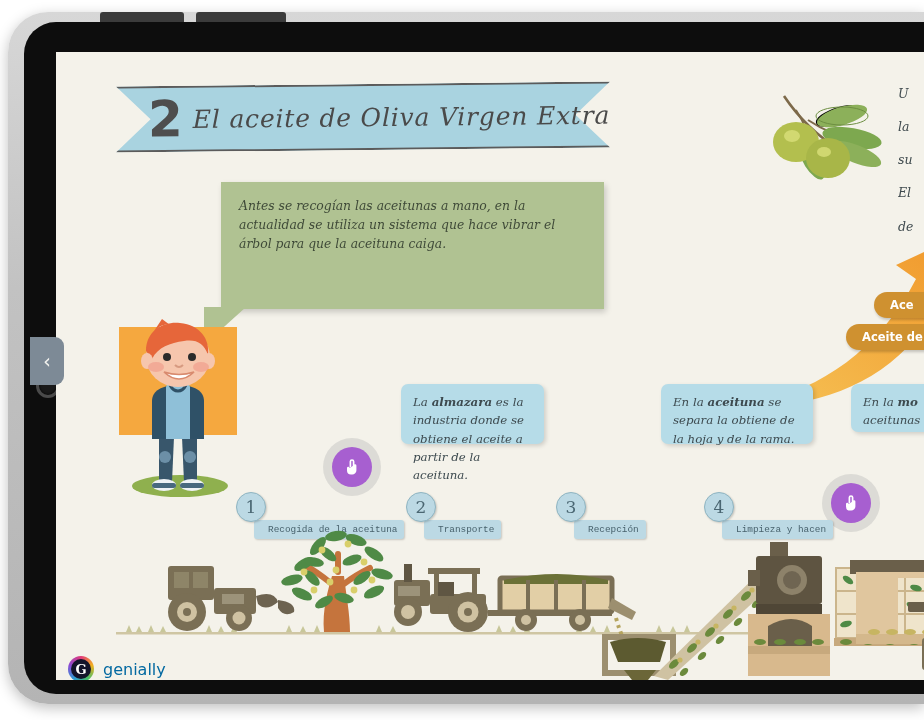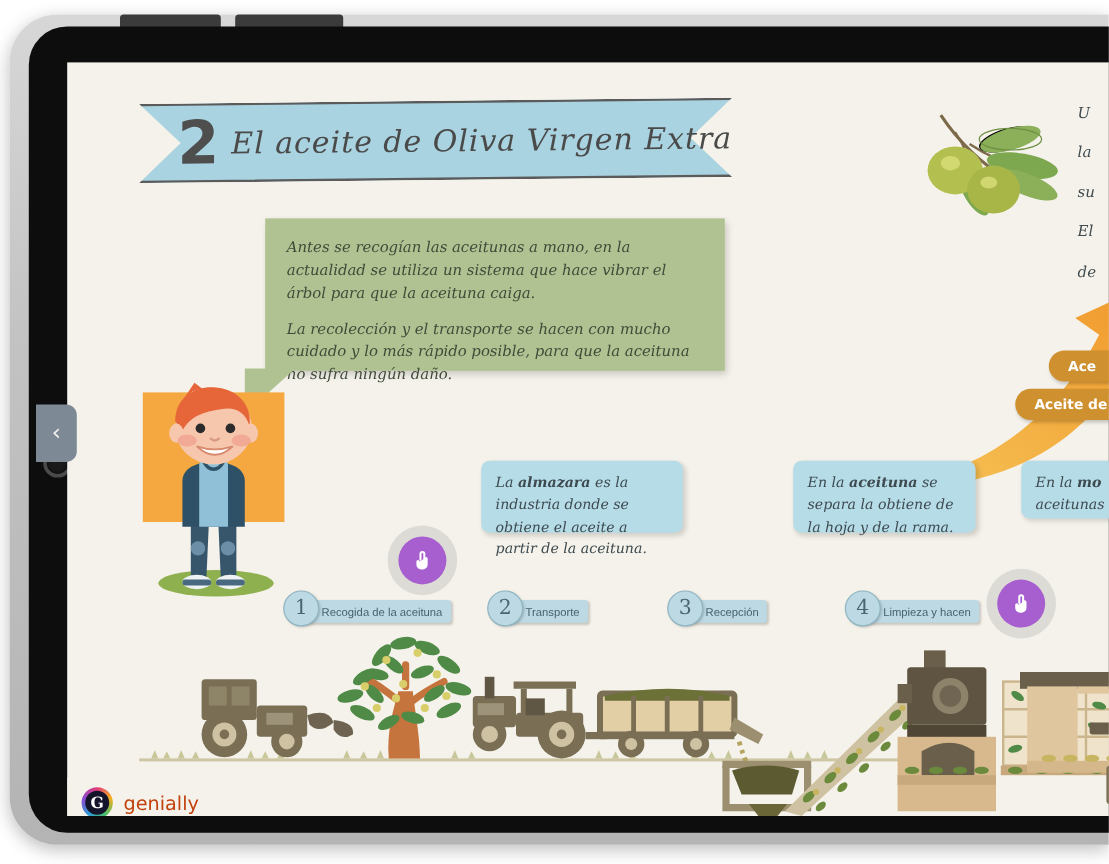--- a/index.html
+++ b/index.html
@@ -79,38 +79,38 @@
 
   
   .info-card{
     position:absolute;background:#b6dce8;border-radius:7px;
     box-shadow:2px 2px 4px rgba(0,0,0,.15);
     padding:9px 12px;box-sizing:border-box;
     font-family:"DejaVu Serif",serif;font-style:italic;font-size:11.8px;
     line-height:1.55;color:#3d4a4f;
   }
   .info-card b{font-weight:bold;}
-  .card-1{left:345px;top:332px;width:168px;height:60px;}
+  .card-1{left:345px;top:332px;width:143px;height:60px;}
   .card-2{left:605px;top:332px;width:152px;height:60px;}
   .card-3{left:795px;top:332px;width:130px;height:48px;}
 
   
   .step{position:absolute;height:30px;}
   .step-circle{
     position:absolute;left:0;top:0;width:28px;height:28px;border-radius:50%;
     background:#bcd9e4;border:1.5px solid #8fb5c2;
     display:flex;align-items:center;justify-content:center;
     font-family:"DejaVu Serif",serif;font-size:17px;color:#4a6672;z-index:2;
     box-shadow:1px 1px 2px rgba(0,0,0,.18);
   }
   .step-label{
-    position:absolute;left:18px;top:8px;height:19px;
+    position:absolute;left:18px;top:28px;height:19px;
     background:#bcd9e4;border-radius:3px;
     display:flex;align-items:center;padding:0 7px 0 14px;
-    font-family:Liberation Sans, sans-serif;font-size:9.4px;color:#48626d;
+    font-family:Liberation Mono, monospace;font-size:9.4px;color:#48626d;
     box-shadow:1px 1px 2px rgba(0,0,0,.18);white-space:nowrap;
   }
   .s1{left:180px;top:440px;}
   .s2{left:350px;top:440px;}
   .s3{left:500px;top:440px;}
   .s4{left:648px;top:440px;}
 
   
   .hotspot{
     position:absolute;width:58px;height:58px;border-radius:50%;
@@ -154,21 +154,21 @@
   .gen-logo{
     width:26px;height:26px;border-radius:50%;margin-right:9px;flex:0 0 auto;
     background:conic-gradient(#e23b7a,#f2b01e,#49c06a,#2e9bd6,#8b4ad4,#e23b7a);
     display:flex;align-items:center;justify-content:center;
   }
   .gen-logo-in{
     width:20px;height:20px;border-radius:50%;background:#14142b;
     display:flex;align-items:center;justify-content:center;
     color:#fff;font-family:"DejaVu Serif",serif;font-size:13px;font-weight:bold;
   }
-  .gen-name{font-family:"DejaVu Sans",sans-serif;font-size:16px;color:#c2410c;}
+  .gen-name{font-family:"DejaVu Sans",sans-serif;font-size:16px;color:#0369a1;}
 
   
   .nav-prev{
     position:absolute;left:30px;top:337px;width:34px;height:48px;
     background:#7d8a96;border-radius:0 9px 9px 0;
     display:flex;align-items:center;justify-content:center;
     color:#f2f2ee;font-size:19px;font-family:"DejaVu Sans",sans-serif;
     z-index:40;
   }
 </style>
@@ -225,21 +225,20 @@
             <p>su</p>
             <p>El</p>
             <p>de</p>
           </div>
 
           <div class="badge badge-1">Ace</div>
           <div class="badge badge-2">Aceite de</div>
 
           <div class="green-panel">
             <p>Antes se recogían las aceitunas a mano, en la actualidad se utiliza un sistema que hace vibrar el árbol para que la aceituna caiga.</p>
-            <p>La recolección y el transporte se hacen con mucho cuidado y lo más rápido posible, para que la aceituna no sufra ningún daño.</p>
           </div>
           <div class="bubble-tail"></div>
 
           <div class="boy-wrap">
             <div class="boy-bg"></div>
             <div class="boy-shadow"></div>
             <svg style="position:absolute;left:0;top:0;width:150px;height:185px;" viewBox="0 0 150 185">
 
               <path d="M55,118 L55,165 L68,165 L70,120 Z" fill="#38566b"></path>
               <path d="M78,120 L80,165 L93,165 L93,118 Z" fill="#38566b"></path>

